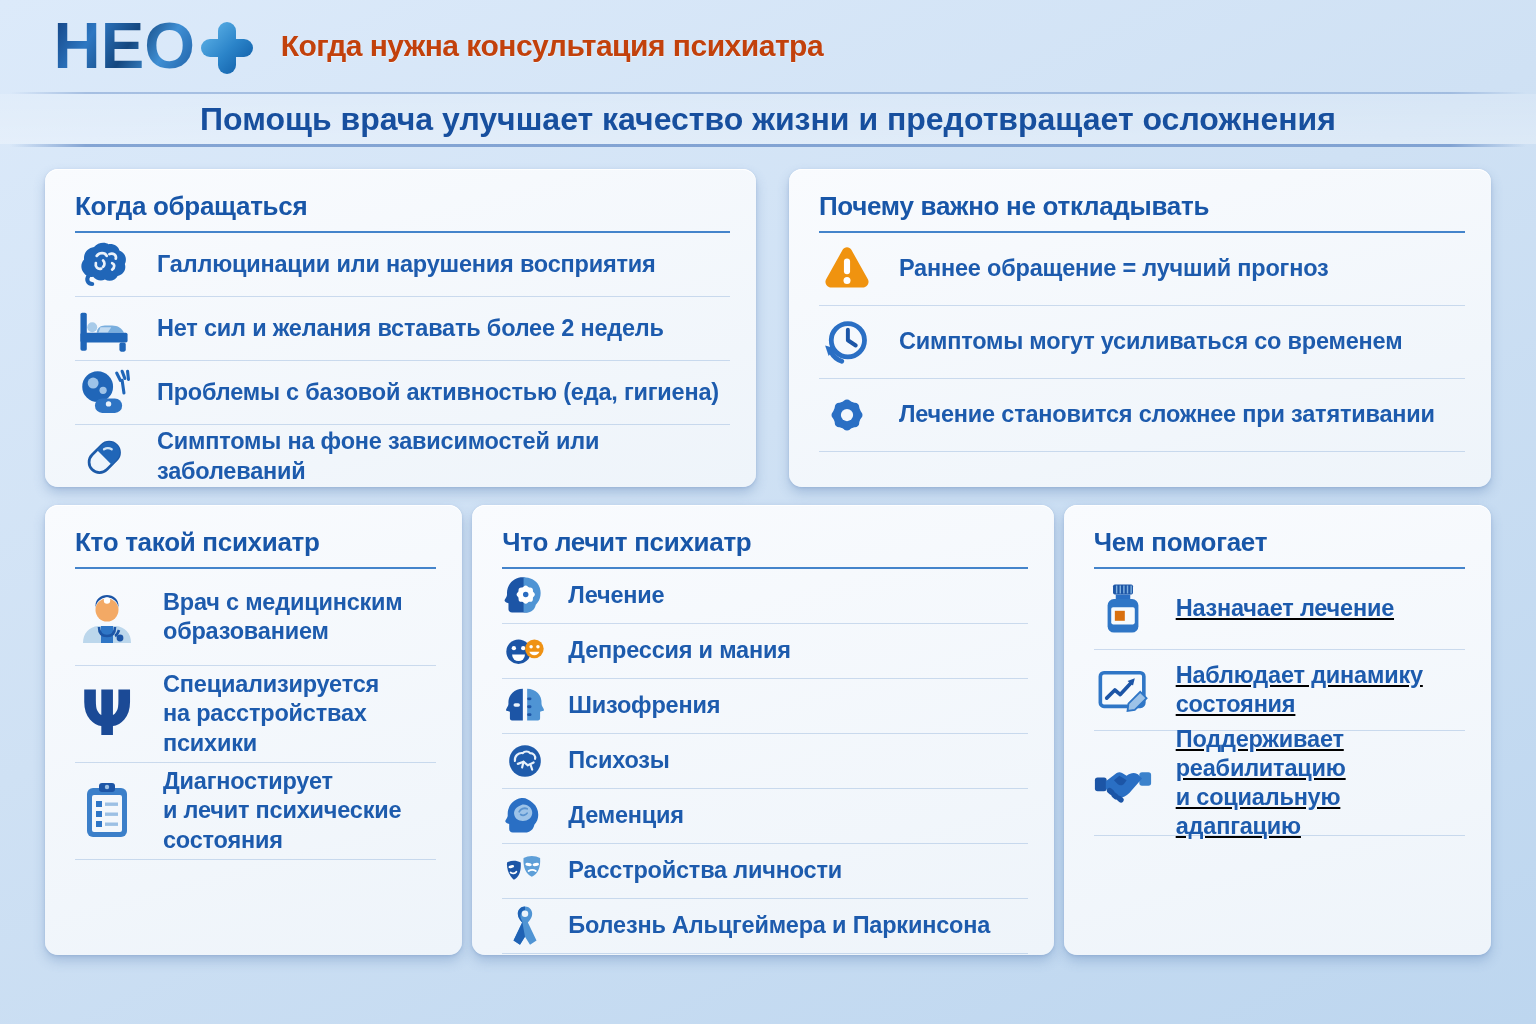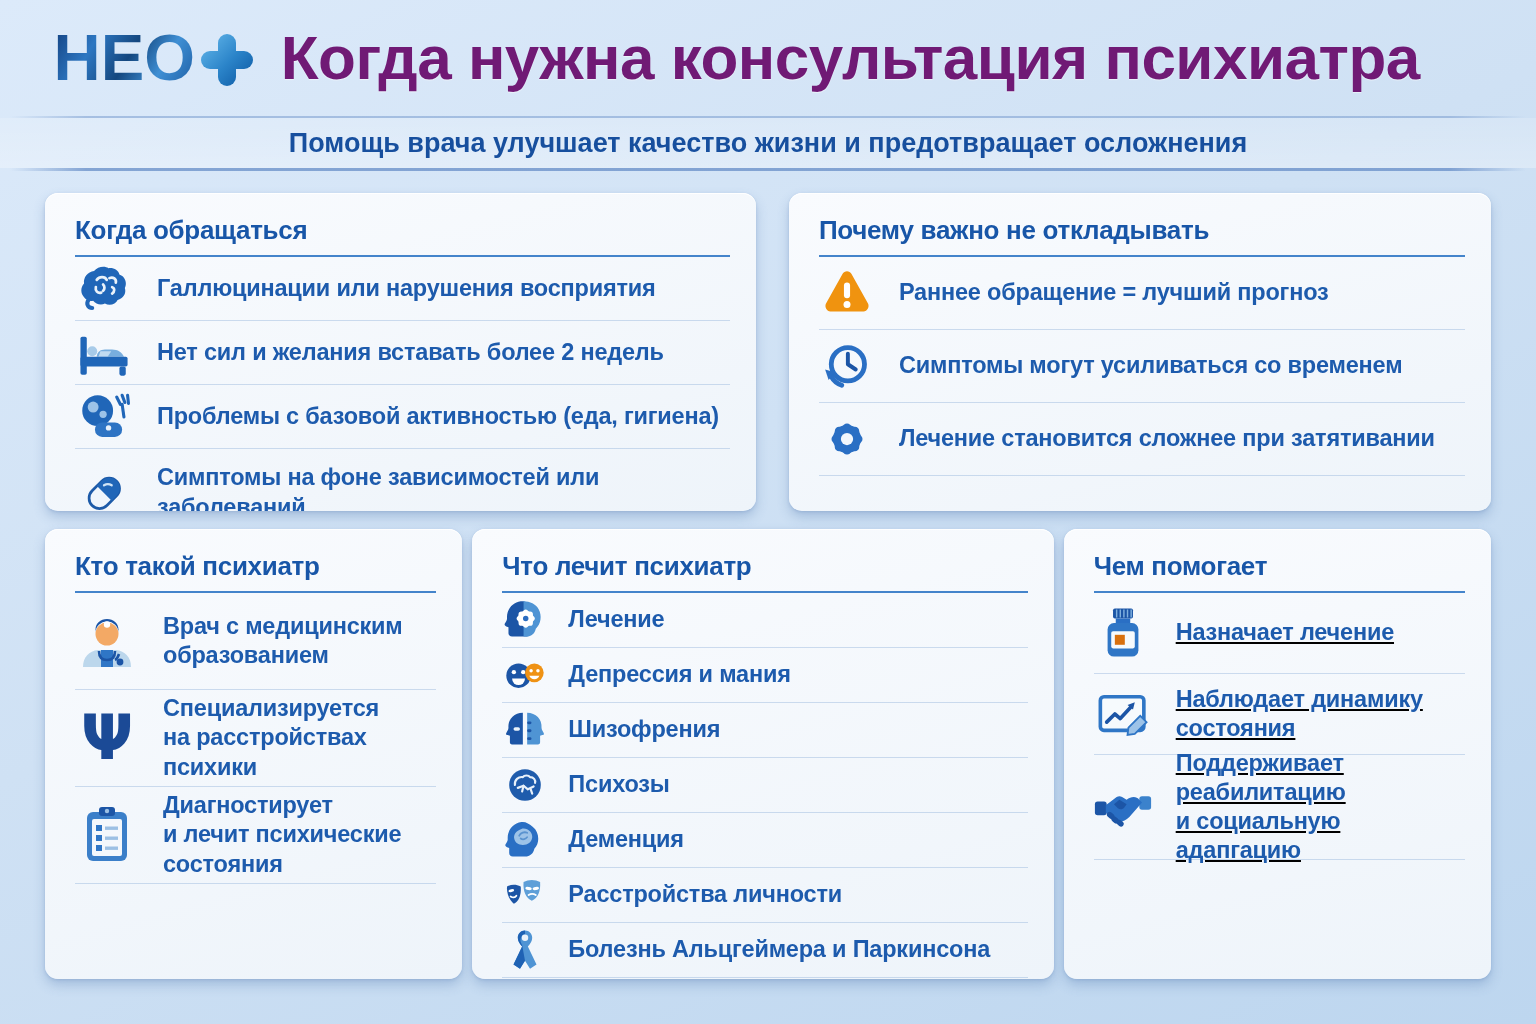--- a/index.html
+++ b/index.html
@@ -4,64 +4,64 @@
 <style>
   html,body{margin:0;padding:0;}
   body{
     width:1536px;height:1024px;overflow:hidden;
     font-family:"Liberation Sans","DejaVu Sans",sans-serif;
     background:linear-gradient(155deg,#dceafa 0%,#cfe1f4 45%,#bdd6ef 100%);
   }
   .page{position:relative;width:1536px;height:1024px;}
 
   
-  header{height:116px;display:flex;align-items:center;gap:28px;padding:0 19px 0 55px;box-sizing:border-box;}
+  header{height:92px;display:flex;align-items:center;gap:28px;padding:0 19px 0 55px;box-sizing:border-box;}
   .logo{display:flex;align-items:center;gap:7px;}
   .logo-text{
     font-size:64px;font-weight:900;letter-spacing:0;line-height:1;
     background:linear-gradient(120deg,#123f7e 0%,#2d77c2 28%,#14477f 52%,#3f8fd4 74%,#1b5aa0 100%);
     -webkit-background-clip:text;background-clip:text;color:transparent;
     transform:scaleX(1.02);
   }
   .logo-plus{position:relative;width:52px;height:52px;margin-top:4px;}
   .logo-plus::before,.logo-plus::after{
     content:"";position:absolute;border-radius:10px;
     background:linear-gradient(135deg,#55aae2 0%,#2b84c9 55%,#1565ae 100%);
   }
   .logo-plus::before{left:0;top:17px;width:52px;height:18px;}
   .logo-plus::after{left:17px;top:0;width:18px;height:52px;}
   .title{
-    font-size:62px;font-weight:700;color:#701a75;margin:0;line-height:1;
+    font-size:30px;font-weight:700;color:#c2410c;margin:0;line-height:1;
     letter-spacing:-0.5px;text-shadow:0 1px 1px rgba(255,255,255,.55);
   }
 
   .rule{height:2px;margin:0 10px;
     background:linear-gradient(90deg,rgba(130,163,210,0) 0%,rgba(130,163,210,.6) 5%,rgba(130,163,210,.6) 95%,rgba(130,163,210,0) 100%);}
   .rule.bottom{height:3px;
     background:linear-gradient(90deg,rgba(96,136,196,0) 0%,rgba(96,136,196,.7) 5%,rgba(96,136,196,.7) 95%,rgba(96,136,196,0) 100%);}
   .subtitle-band{height:50px;display:flex;align-items:center;justify-content:center;
     background:linear-gradient(180deg,rgba(255,255,255,.16),rgba(255,255,255,.30));}
-  .subtitle{font-size:27px;font-weight:700;color:#174f9e;margin:0;}
+  .subtitle{font-size:32px;font-weight:700;color:#174f9e;margin:0;}
 
   
   main{padding:0 45px;margin-top:22px;}
   .row-top{display:grid;grid-template-columns:720fr 711fr;gap:33px;}
   .row-bottom{display:grid;grid-template-columns:420fr 585fr 430fr;gap:10px;margin-top:18px;}
   .card{
     background:linear-gradient(165deg,#f9fbfe 0%,#eef4fa 100%);
     border-radius:13px;box-sizing:border-box;overflow:hidden;
     box-shadow:0 6px 12px rgba(77,116,173,.30),0 1px 3px rgba(77,116,173,.22),inset 0 1px 0 #ffffff;
     padding:12px 26px 0 30px;
   }
   .row-top .card{height:318px;}
   .row-bottom .card{height:450px;}
   .card h2{font-size:26px;font-weight:700;color:#1856a8;margin:10px 0 0;padding-bottom:9px;
     border-bottom:2px solid #4484cb;letter-spacing:-0.3px;}
   .row{display:flex;align-items:center;gap:24px;border-bottom:1.5px solid rgba(144,176,218,.42);}
-  .row:last-child.no-last-border{border-bottom:none;margin-top:12px;}
+  .row:last-child.no-last-border{border-bottom:none;}
   .txt{font-size:23.5px;font-weight:600;color:#1d5bad;line-height:1.24;white-space:pre-line;letter-spacing:-0.2px;}
   .ic{flex:0 0 auto;display:flex;align-items:center;justify-content:center;}
   .ic svg{width:100%;height:100%;}
 
   .card-a .row{height:63px;}           .card-a .ic{width:58px;height:58px;}
   .card-b .row{height:72px;}           .card-b .ic{width:56px;height:56px;}
   .card-c .row{height:96px;}           .card-c .ic{width:64px;height:64px;}
   .card-d .row{height:54px;gap:20px;}  .card-d .ic{width:46px;height:46px;}
   .card-e .row{height:80px;text-decoration:underline;}           .card-e .ic{width:58px;height:58px;}
   .card-e .row.tall{height:104px;}

